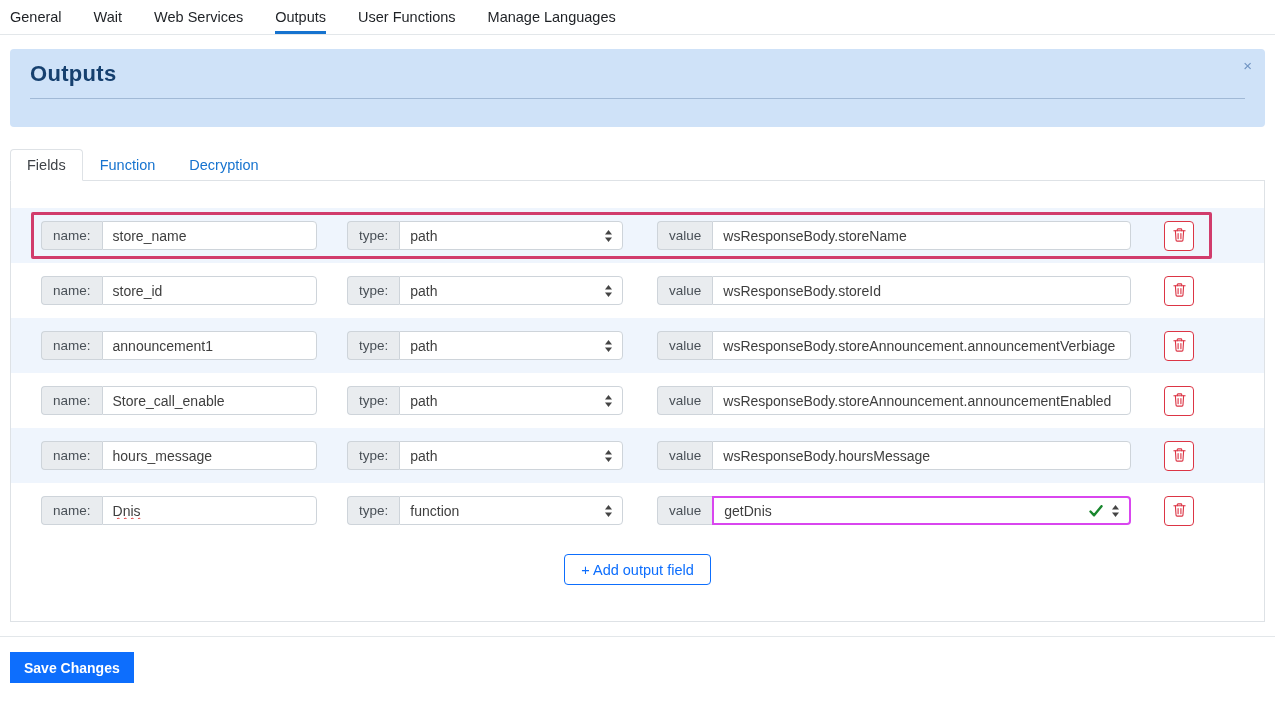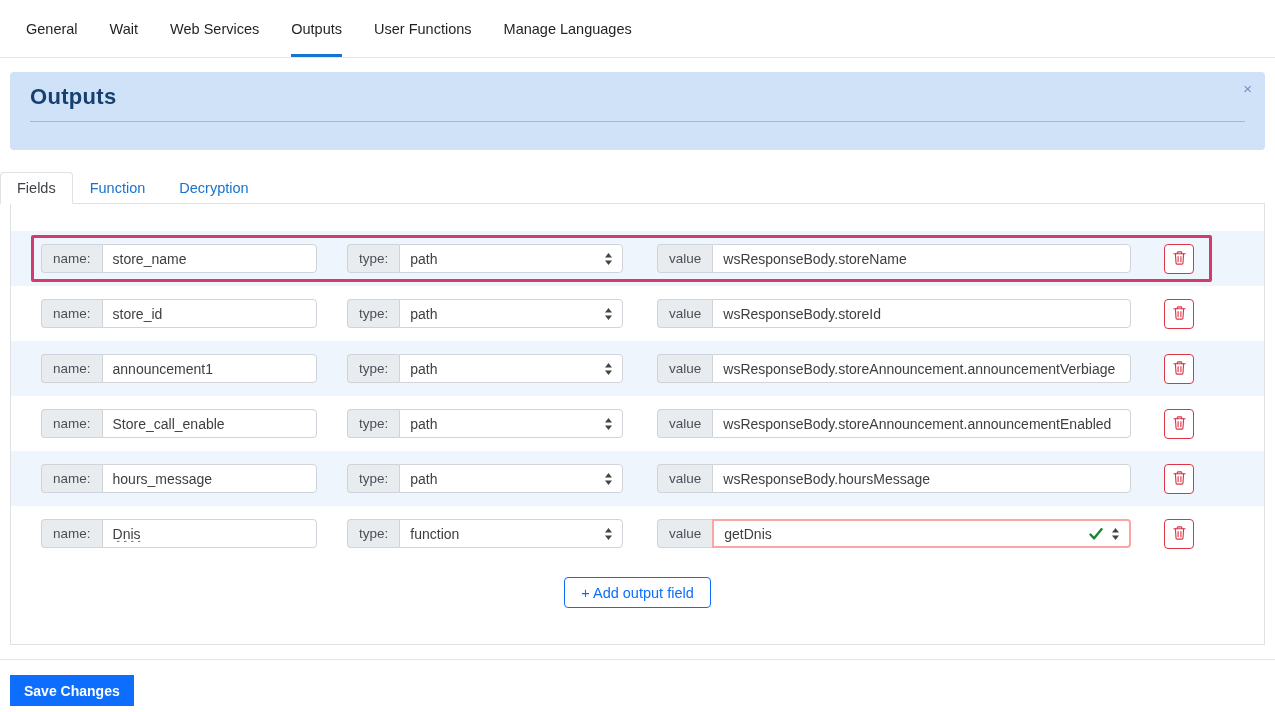--- a/index.html
+++ b/index.html
@@ -9,22 +9,22 @@
     background: #ffffff;
     color: #212529;
     height: 712px;
     overflow: hidden;
   }
 
   
   .topnav {
     display: flex;
     gap: 32px;
-    padding: 0 26px;
-    height: 58px;
+    padding: 0 10px;
+    height: 35px;
     border-bottom: 1px solid #e3e7ea;
     align-items: stretch;
     text-align: right;
   }
   .topnav-item {
     display: flex;
     align-items: center;
     font-size: 14.5px;
     color: #1e2125;
     cursor: pointer;
@@ -47,21 +47,21 @@
   .alert-divider { border: none; border-top: 1px solid rgba(22,64,111,.25); margin: 11px 0 13px; }
   .alert-msg { font-size: 14.5px; }
   .alert-close {
     position: absolute; top: 9px; right: 13px;
     background: none; border: none; cursor: pointer;
     font-size: 15px; color: #6f93c2; line-height: 1;
     font-family: inherit;
   }
 
   
-  .tabs { display: flex; padding: 0 0; margin-top: 22px; }
+  .tabs { display: flex; padding: 0 10px; margin-top: 22px; }
   .tab {
     padding: 7px 16px;
     font-size: 14.5px;
     color: #1673cf;
     cursor: pointer;
     border: 1px solid transparent;
     border-radius: 4px 4px 0 0;
     margin-bottom: -1px;
     position: relative;
     z-index: 2;
@@ -134,21 +134,21 @@
     display: flex; align-items: center;
     border: 1px solid #ced4da;
     border-radius: 0 4px 4px 0;
     padding: 0 9px 0 10px;
     font-size: 14px;
     color: #3e3e3e;
     background: #fff;
     cursor: pointer;
   }
   .select .sel-text { flex: 1; overflow: hidden; white-space: nowrap; }
-  .select.valid { border: 2px solid #fca5a5; }
+  .select.valid { border: 2px solid #d946ef; }
   .arrows-icon { display: flex; align-items: center; margin-left: 8px; flex: none; }
   .check-icon  { display: flex; align-items: center; margin-left: 6px; flex: none; }
 
   .trash-btn {
     width: 30px; height: 30px;
     margin-left: 33px;
     background: #fff;
     border: 1px solid #dc3545;
     border-radius: 4px;
     display: flex; align-items: center; justify-content: center;

